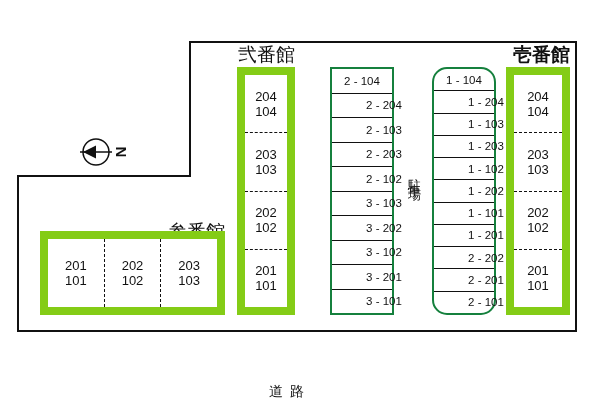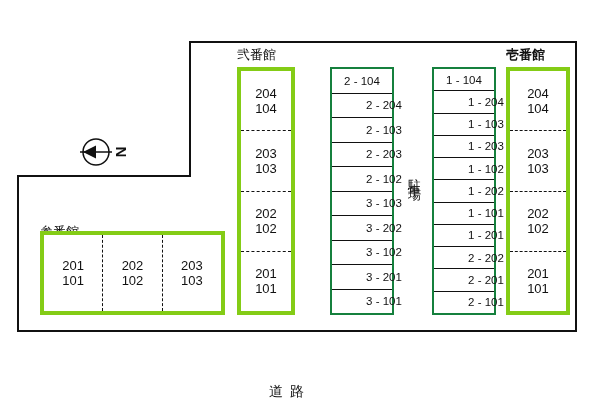--- a/index.html
+++ b/index.html
@@ -4,24 +4,24 @@
 <style>
   *{box-sizing:border-box;}
   html,body{margin:0;padding:0;background:#fff;}
   #stage{
     position:relative;width:600px;height:400px;background:#fff;
     font-family:"Liberation Sans","DejaVu Sans",sans-serif;color:#111;
     overflow:hidden;
   }
   #outline-svg{position:absolute;left:0;top:0;}
   .bldg-label{
-    position:absolute;text-align:left;font-size:13px;line-height:16px;
+    position:absolute;text-align:right;font-size:19px;line-height:16px;
   }
   .bldg{
-    position:absolute;border:4px solid #84cc16;background:#fff;display:flex;
+    position:absolute;border:8px solid #84cc16;background:#fff;display:flex;
   }
   .bldg.v{flex-direction:column;}
   .bldg.h{flex-direction:row;}
   .unit-cell{
     flex:1;display:flex;flex-direction:column;align-items:center;justify-content:center;
     font-size:13px;line-height:15px;
   }
   .bldg.v .unit-cell + .unit-cell{border-top:1px dashed #111;}
   .bldg.h .unit-cell + .unit-cell{border-left:1px dashed #111;}
   .pcol{
@@ -117,21 +117,21 @@
       <div class="pcell">2 - 204</div>
       <div class="pcell">2 - 103</div>
       <div class="pcell">2 - 203</div>
       <div class="pcell">2 - 102</div>
       <div class="pcell">3 - 103</div>
       <div class="pcell">3 - 202</div>
       <div class="pcell">3 - 102</div>
       <div class="pcell">3 - 201</div>
       <div class="pcell">3 - 101</div>
     </div>
-  <div class="pcol" id="parking-right" style="left:432px;top:67px;width:64px;height:248px;">
+  <div class="pcol" id="parking-right" style="left:432px;top:67px;width:64px;height:248px;border-radius:15px;">
       <div class="pcell">1 - 104</div>
       <div class="pcell">1 - 204</div>
       <div class="pcell">1 - 103</div>
       <div class="pcell">1 - 203</div>
       <div class="pcell">1 - 102</div>
       <div class="pcell">1 - 202</div>
       <div class="pcell">1 - 101</div>
       <div class="pcell">1 - 201</div>
       <div class="pcell">2 - 202</div>
       <div class="pcell">2 - 201</div>

